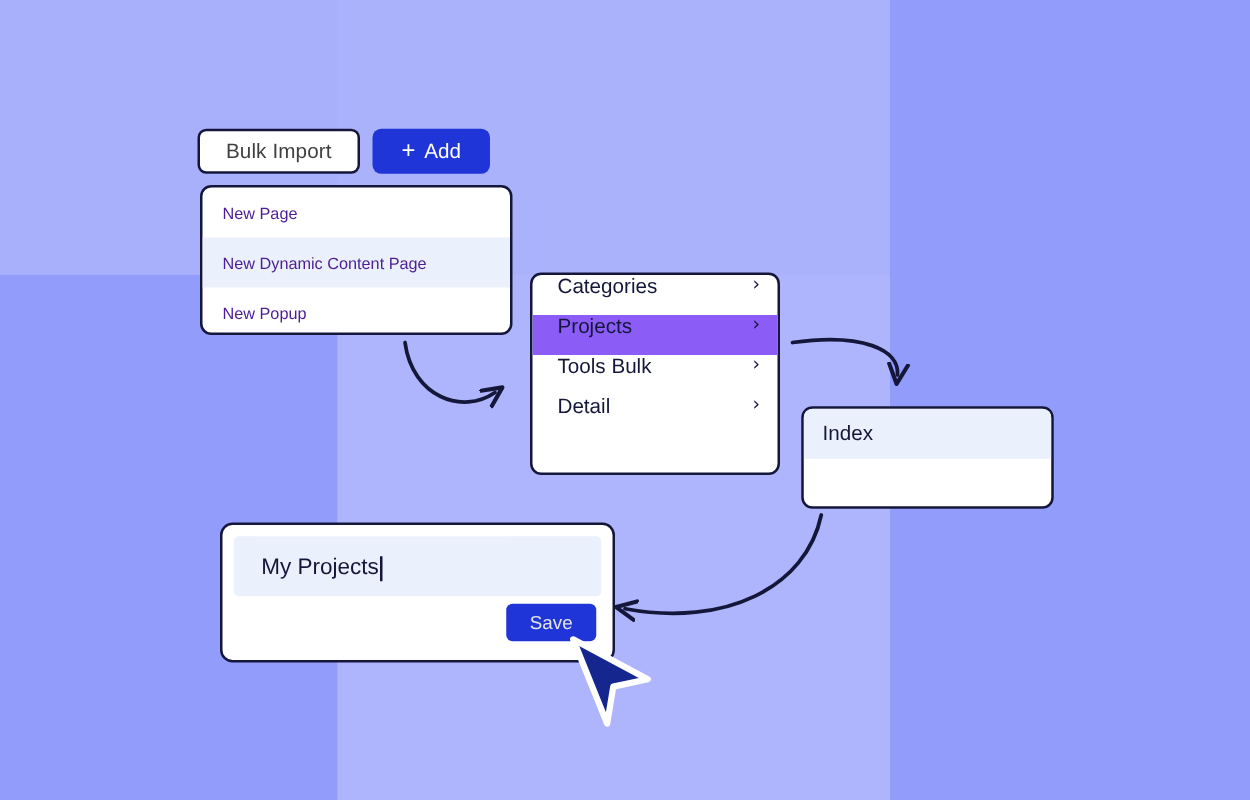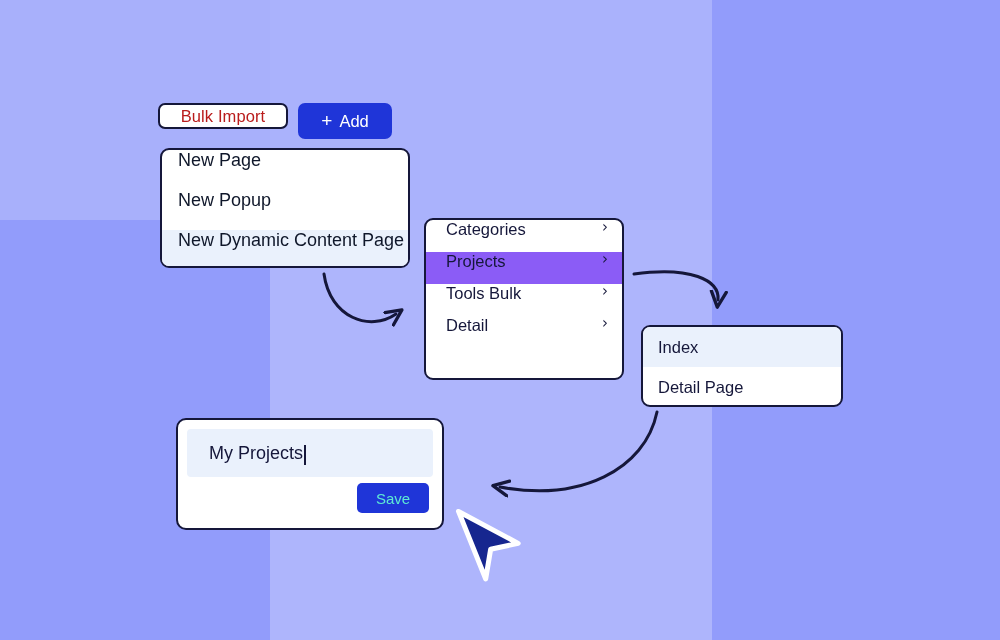--- a/index.html
+++ b/index.html
@@ -39,30 +39,30 @@
     border: 2.5px solid #15173a;
     border-radius: 10px;
     box-sizing: border-box;
     overflow: hidden;
   }
 
   
   #bulk-import-button {
     position: absolute;
     left: 158px; top: 103px;
-    width: 130px; height: 26px;
+    width: 130px; height: 36px;
     background: #ffffff;
     border: 2.5px solid #15173a;
     border-radius: 7px;
     box-sizing: border-box;
     display: flex;
     align-items: center;
     justify-content: center;
     font-size: 16.5px;
-    color: #b91c1c;
+    color: #404040;
     letter-spacing: 0.1px;
   }
   #add-button {
     position: absolute;
     left: 298px; top: 103px;
     width: 94px; height: 36px;
     background: #1f35d8;
     border: none;
     border-radius: 7px;
     box-sizing: border-box;
@@ -84,23 +84,24 @@
 
   
   #new-page-menu {
     left: 160px; top: 148px;
     width: 250px; height: 120px;
     border-radius: 9px;
   }
   #new-page-menu .menu-item {
     height: 40px;
     display: flex;
+    align-items: center;
     padding: 0 0 0 16px;
-    font-size: 18px;
-    color: #0f172a;
+    font-size: 13px;
+    color: #4c1d95;
     box-sizing: border-box;
     white-space: nowrap;
   }
   #new-page-menu .menu-item.selected { background: #eaf1fc; }
 
   
   #categories-menu {
     left: 424px; top: 218px;
     width: 200px; height: 162px;
     border-radius: 9px;
@@ -136,21 +137,21 @@
     padding: 0 0 0 15px;
     font-size: 16.5px;
     color: #15173a;
     box-sizing: border-box;
   }
   #index-menu .menu-item.selected { background: #eaf1fc; }
 
   
   #name-dialog {
     left: 176px; top: 418px;
-    width: 268px; height: 112px;
+    width: 316px; height: 112px;
     border-radius: 10px;
     padding: 9px;
     display: flex;
     flex-direction: column;
   }
   #name-input {
     height: 48px;
     background: #eaf1fc;
     border: none;
     border-radius: 4px;
@@ -172,21 +173,21 @@
   }
   #dialog-actions {
     flex: 1;
     display: flex;
     align-items: center;
     justify-content: flex-end;
     padding-right: 4px;
   }
   #save-button {
     background: #1f35d8;
-    color: #5eead4;
+    color: #e5e5e5;
     border: none;
     border-radius: 5px;
     width: 72px; height: 30px;
     display: flex;
     align-items: center;
     justify-content: center;
     font-size: 15px;
     font-family: "Liberation Sans", sans-serif;
   }
 
@@ -228,25 +229,25 @@
 
 <div id="add-button">
   <span class="plus-icon">+</span>
   <span>Add</span>
 </div>
 
 <div class="panel" id="new-page-menu">
   <div class="menu-item">
     <span>New Page</span>
   </div>
-  <div class="menu-item">
-    <span>New Popup</span>
-  </div>
   <div class="menu-item selected">
     <span>New Dynamic Content Page</span>
+  </div>
+  <div class="menu-item">
+    <span>New Popup</span>
   </div>
 </div>
 
 <div class="panel" id="categories-menu">
   <div class="menu-item">
     <span>Categories</span>
     <span class="chevron-right">›</span>
   </div>
   <div class="menu-item selected">
     <span>Projects</span>
@@ -258,23 +259,20 @@
   </div>
   <div class="menu-item">
     <span>Detail</span>
     <span class="chevron-right">›</span>
   </div>
 </div>
 
 <div class="panel" id="index-menu">
   <div class="menu-item selected">
     <span>Index</span>
-  </div>
-  <div class="menu-item">
-    <span>Detail Page</span>
   </div>
 </div>
 
 <div class="panel" id="name-dialog">
   <div id="name-input" title="Name">
     <span>My Projects</span>
     <span class="caret"></span>
   </div>
   <div id="dialog-actions">
     <div id="save-button">

